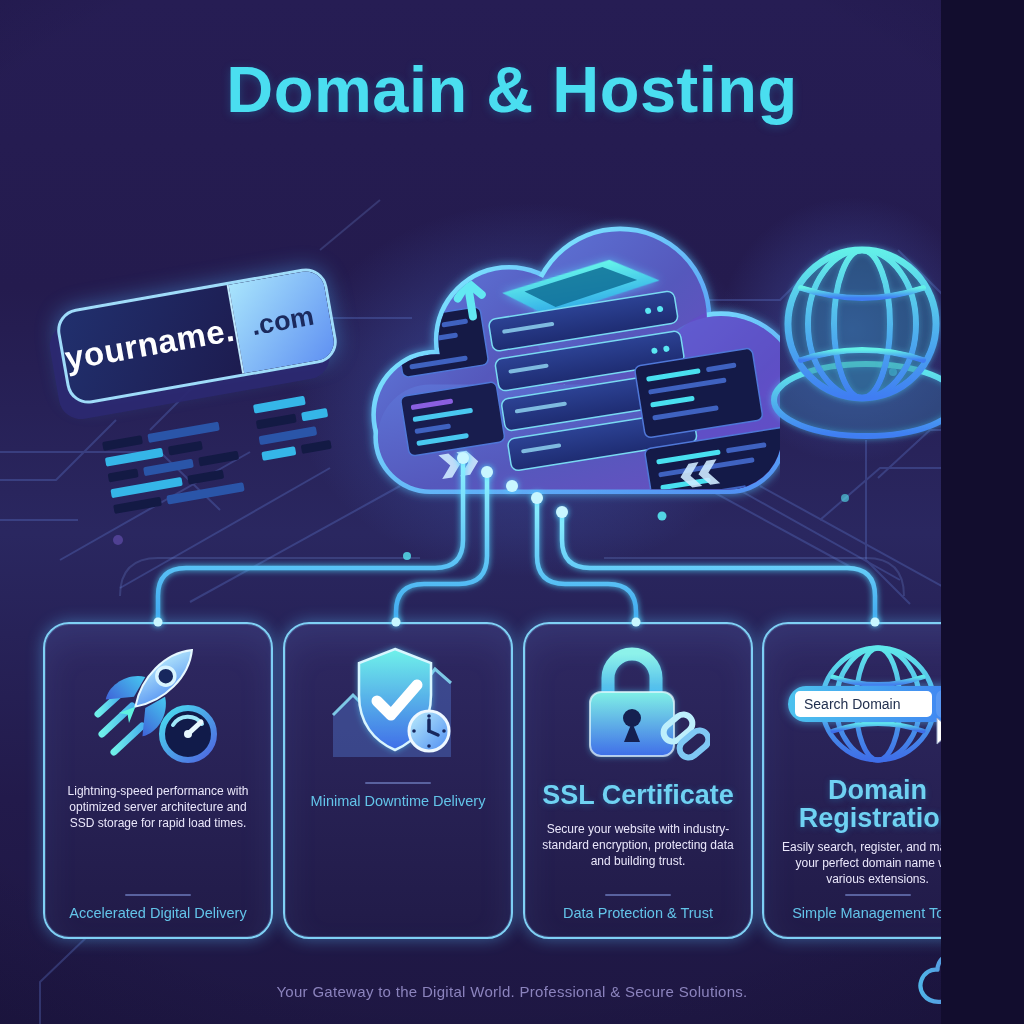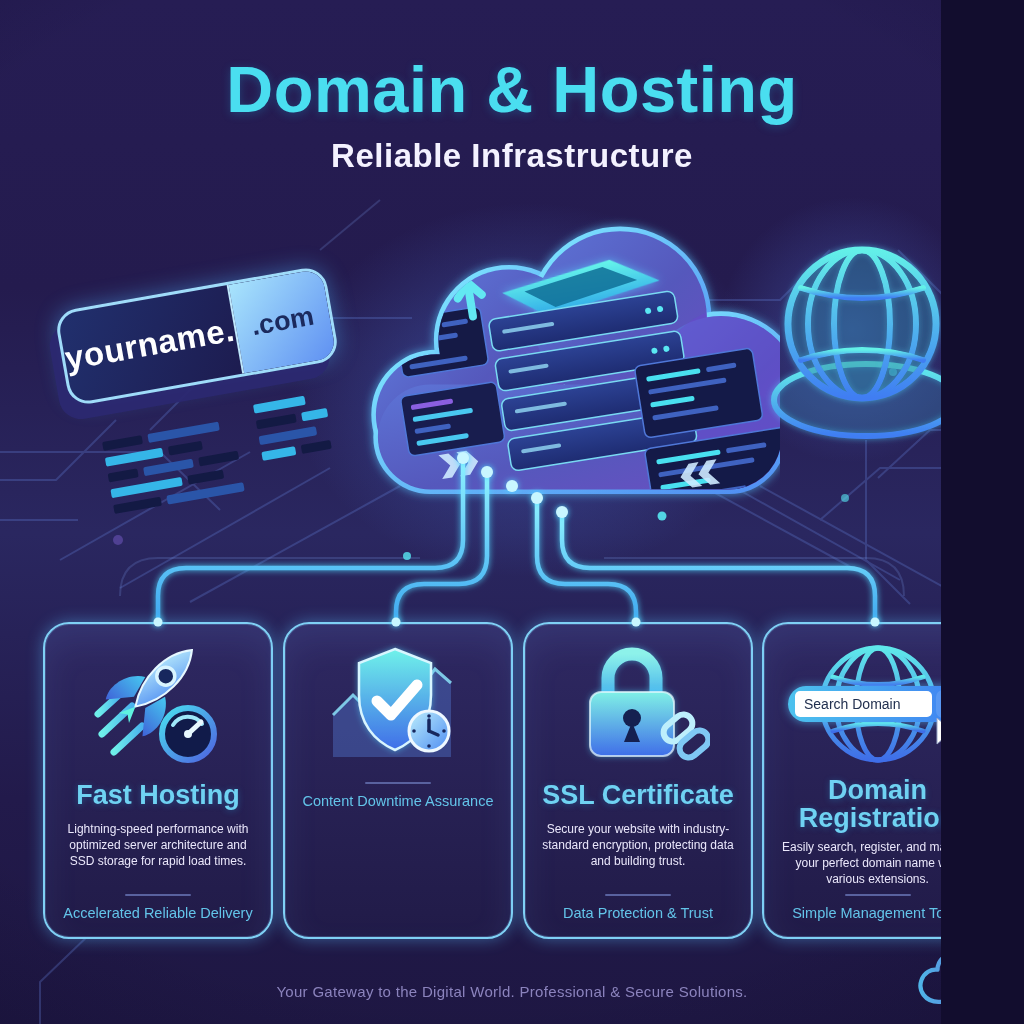--- a/index.html
+++ b/index.html
@@ -98,21 +98,20 @@
       <circle cx="407" cy="556" r="4" fill="#57e8f2" opacity=".8"></circle>
       <circle cx="1006" cy="442" r="4" fill="#57e8f2" opacity=".7"></circle>
       <circle cx="522" cy="432" r="6" fill="#a06ae8" opacity=".55"></circle>
       <circle cx="118" cy="540" r="5" fill="#8a6ae0" opacity=".4"></circle>
       <circle cx="845" cy="498" r="4" fill="#57e8f2" opacity=".6"></circle>
     </g>
   </svg>
 
   <div class="header">
     <h1 class="title">Domain &amp; Hosting</h1>
-    <h2 class="subtitle">Reliable Infrastructure</h2>
   </div>
 
   <div class="badge">
     <div class="badge-name">yourname.</div>
     <div class="badge-tld">.com</div>
   </div>
 
   <div class="code-rows" style="left:108px;top:430px">
     <div class="row">
         <span class="seg" style="width:40px;background:#131a44"></span>
@@ -364,24 +363,23 @@
             <path d="M0,32 L7,48 L0,43 L-7,48 Z" fill="#5ff2e0"></path>
           </g>
           <g transform="translate(96,96)">
             <circle r="26" fill="#111b4a" stroke="url(#r-gauge)" stroke-width="6"></circle>
             <path d="M-15,-9 A17.5,17.5 0 0 1 14,-10" stroke="#9fe8fa" stroke-width="4" fill="none" stroke-linecap="round"></path>
             <line x1="0" y1="0" x2="13" y2="-12" stroke="#e8f8ff" stroke-width="5" stroke-linecap="round"></line>
             <circle r="4" fill="#e8f8ff"></circle>
           </g>
         </svg>
       </div>
-      <div class="card-title">Fast Hosting</div>
       <div class="card-desc">Lightning-speed performance with optimized server architecture and SSD storage for rapid load times.</div>
       <div class="divider"></div>
-      <div class="tagline">Accelerated Reliable Delivery</div>
+      <div class="tagline">Accelerated Digital Delivery</div>
     </div>
   </div>
 
   <div class="card" style="left:283px">
     <div class="card-inner">
       <div class="icon-zone">
         <svg width="134" height="122" viewBox="0 0 134 122">
           <defs>
             <linearGradient id="s-g" x1="0" y1="0" x2="0" y2="1">
                 <stop offset="0" stop-color="#6ff2ea"></stop>
@@ -410,21 +408,21 @@
             <g fill="#17275e">
                 <circle cx="0" cy="-15" r="1.8"></circle>
                 <circle cx="15" cy="0" r="1.8"></circle>
                 <circle cx="0" cy="15" r="1.8"></circle>
                 <circle cx="-15" cy="0" r="1.8"></circle>
               </g>
           </g>
         </svg>
       </div>
       <div class="divider"></div>
-      <div class="tagline">Content Downtime Assurance</div>
+      <div class="tagline">Minimal Downtime Delivery</div>
     </div>
   </div>
 
   <div class="card" style="left:762px;width:227px">
     <div class="card-inner">
       <div class="icon-zone">
         <svg width="132" height="136" viewBox="0 0 132 136">
           <defs>
             <linearGradient id="g4-g" x1="0" y1="0" x2="0" y2="1">
                 <stop offset="0" stop-color="#5fe8ea"></stop>

